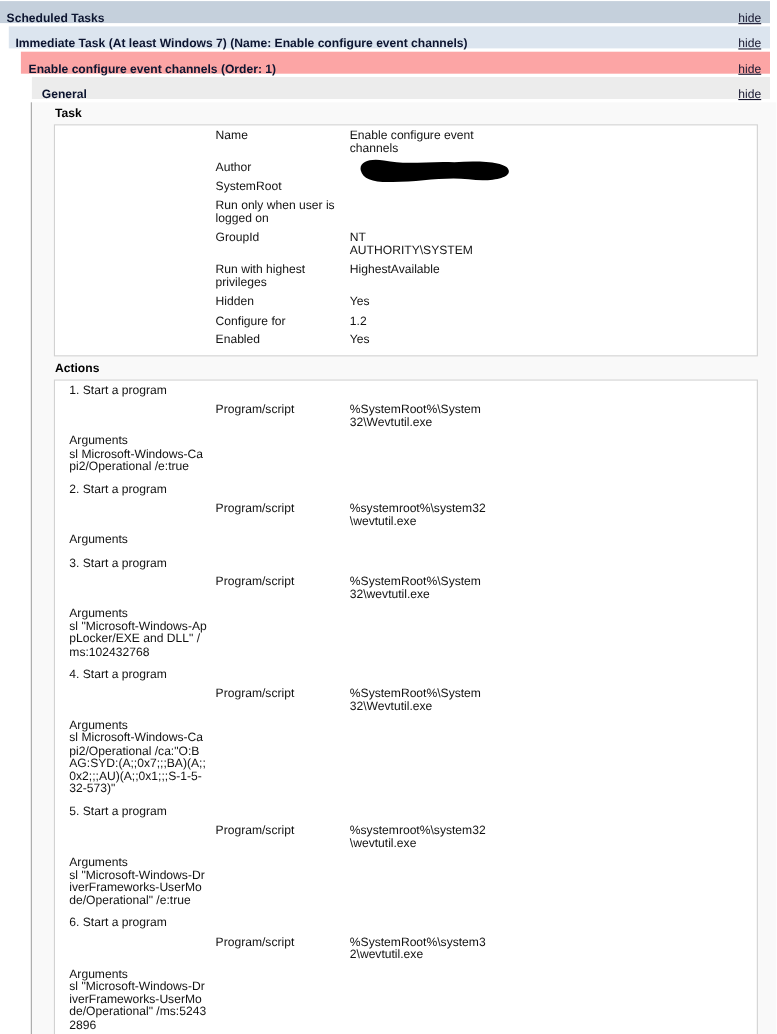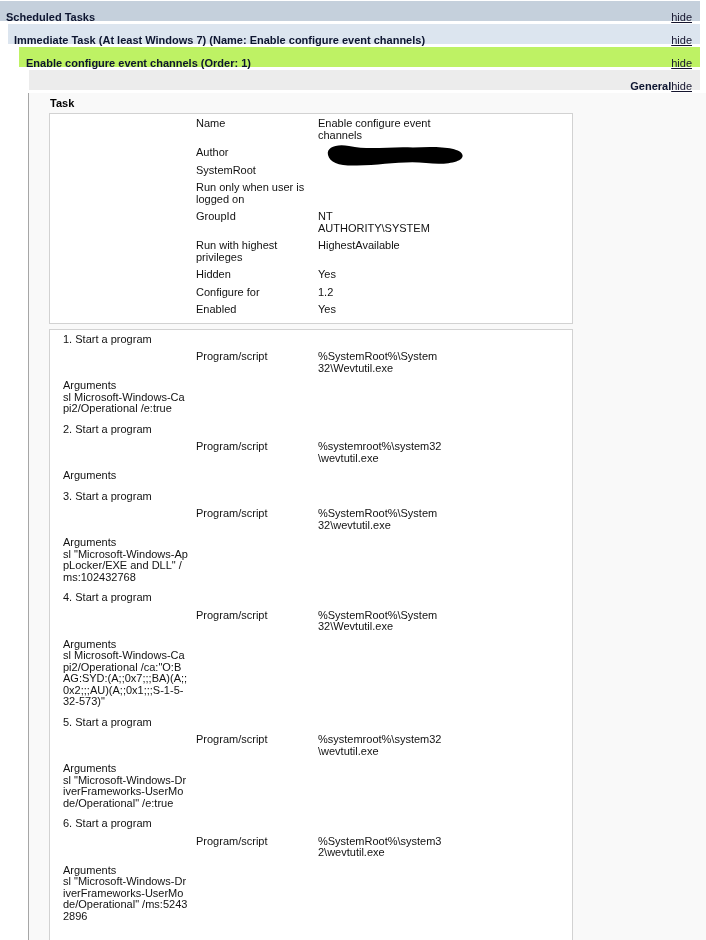--- a/index.html
+++ b/index.html
@@ -17,36 +17,36 @@
     font-weight: bold; color: #0d1530;
     padding: 12px 8px 0 6px;
   }
   .bar .title { flex: 1; white-space: nowrap; overflow: hidden; }
   .bar .hide-link {
     font-weight: normal; color: #15152e;
     text-decoration: underline; cursor: pointer;
   }
   .bar.l0 { background: #c5d0dc; margin-left: 0; }
   .bar.l1 { background: #dce5ef; margin-left: 8px; }
-  .bar.l2 { background: #bef264; margin-left: 19px; padding-left: 7px; justify-content: flex-end; }
-  .bar.l3 { background: #ececec; margin-left: 29px; padding-left: 9px; text-align: right; }
+  .bar.l2 { background: #fca5a5; margin-left: 19px; padding-left: 7px; justify-content: flex-end; }
+  .bar.l3 { background: #ececec; margin-left: 29px; padding-left: 9px; }
 
   
   .content {
     margin-left: 28px;
     border-left: 1px solid #a6a6a6;
     background: #f9f9f9;
     min-height: 846px;
     padding: 4px 9px 0 20px;
   }
   .box-heading { font-weight: bold; color: #000; margin: 0 0 4px 1px; line-height: 12px; }
   .box {
     background: #ffffff;
     border: 1px solid #d2d2d2;
-    width: 524px;
+    width: 640px;
   }
   .task-box { padding: 4px 0 1px 0; margin-bottom: 5px; }
   .actions-box { padding: 4px 0 30px 13px; }
 
   
   .trow { display: flex; margin-bottom: 6px; }
   .tspacer { width: 146px; flex: none; }
   .tlabel { width: 122px; flex: none; line-height: 11.5px; }
   .tvalue { width: 125px; flex: none; line-height: 11.5px; overflow-wrap: break-word; }
 
@@ -140,20 +140,21 @@
           <div class="tvalue"><span>1.2</span></div>
         </div>
 
         <div class="trow">
           <div class="tspacer"></div>
           <div class="tlabel">Enabled</div>
           <div class="tvalue"><span>Yes</span></div>
         </div>
       </div>
 
+    <div class="box-heading">Actions</div>
 
     <div class="box actions-box">
 
         <div class="action">
           <div class="anum"><span>1.</span> <span>Start a program</span></div>
           <div class="arow">
             <div class="aspacer"></div>
             <div class="alabel">Program/script</div>
             <div class="avalue">%SystemRoot%\System32\Wevtutil.exe</div>
           </div>

